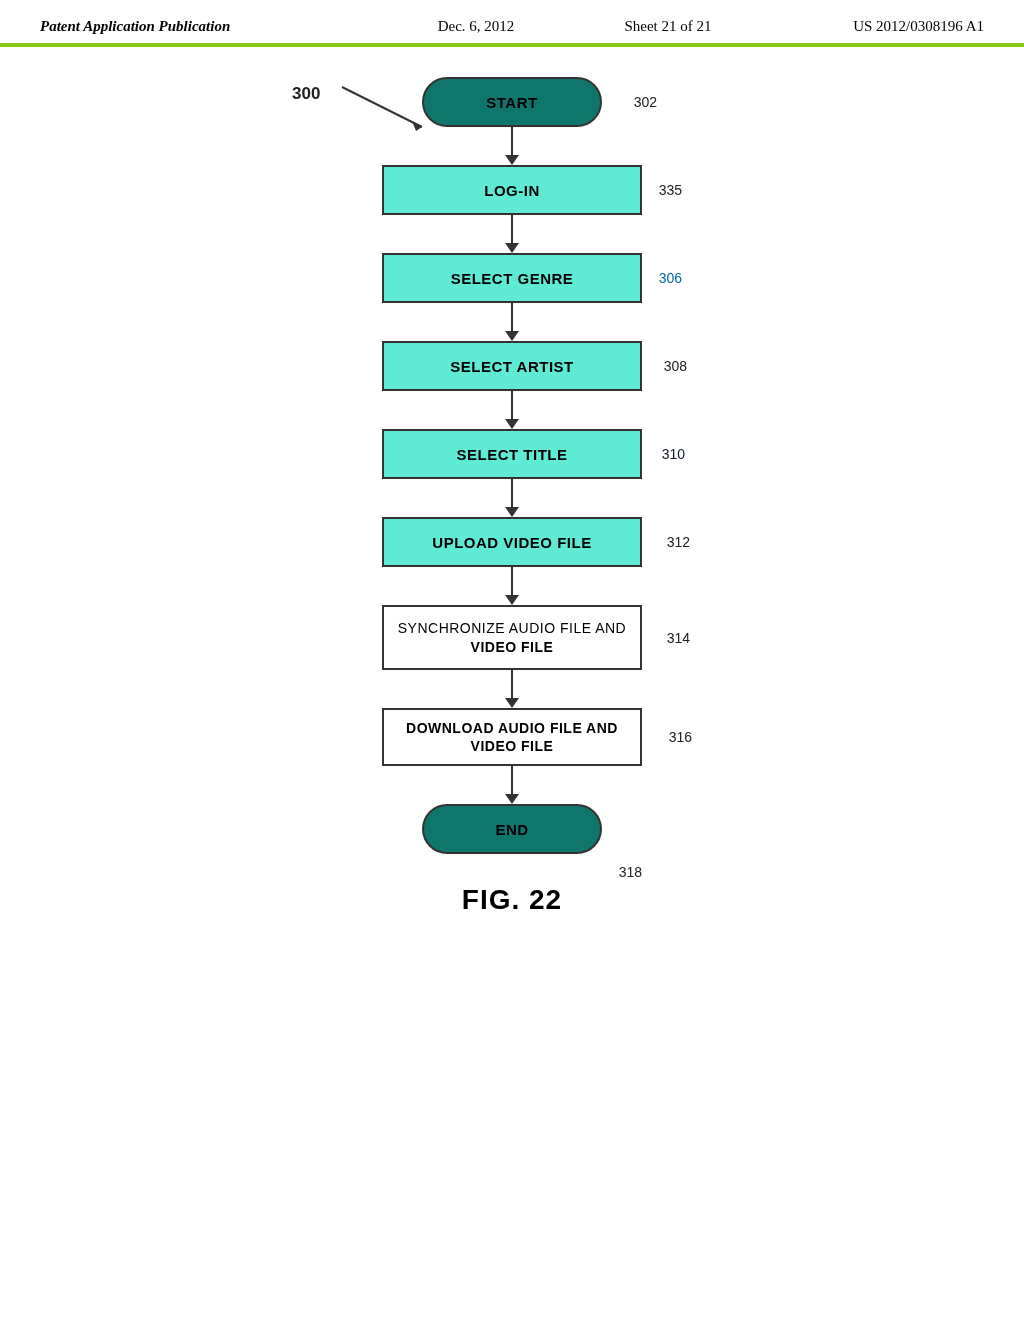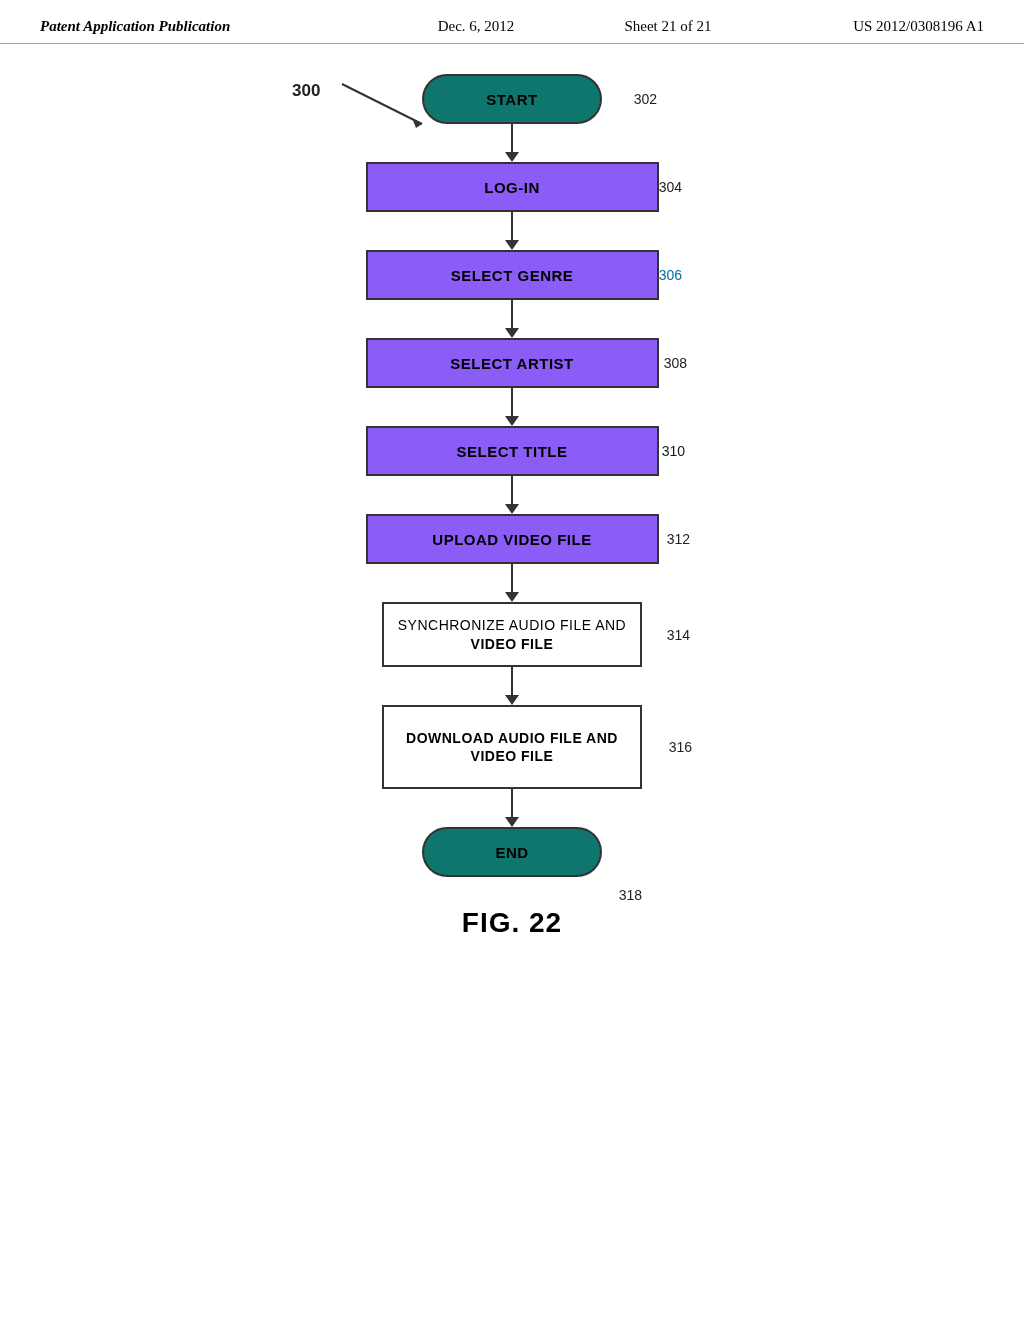--- a/index.html
+++ b/index.html
@@ -10,21 +10,21 @@
       font-family: 'Times New Roman', Times, serif;
       overflow: hidden;
       position: relative;
     }
 
     .header {
       display: flex;
       flex-direction: row;
       align-items: center;
       padding: 18px 40px 8px 40px;
-      border-bottom: 1px solid #84cc16;
+      border-bottom: 4px solid #84cc16;
       gap: 0;
     }
 
     .header-left {
       font-size: 15px;
       font-weight: bold;
       font-style: italic;
       flex: 0 0 auto;
       width: 340px;
     }
@@ -75,23 +75,23 @@
       border: 2px solid #333;
       border-radius: 30px;
       width: 180px;
       height: 50px;
       background: #0f766e;
     }
 
     .node-rect {
       border: 2px solid #333;
       border-radius: 0;
-      width: 293px;
+      width: 260px;
       height: 50px;
-      background: #8b5cf6;
+      background: #5eead4;
     }
 
     .node-rect-tall {
       border: 2px solid #333;
       border-radius: 0;
       width: 260px;
       height: 65px;
       background: #fff;
       flex-direction: column;
       line-height: 1.3;
@@ -152,21 +152,21 @@
 
     <div class="connector-area">
       <div class="v-line" style="height:28px;"></div>
       <div class="arrow-head"></div>
     </div>
 
     <div style="position:relative; display:flex; justify-content:center; width:100%;">
       <div class="flow-node node-rect">
         <span style="font-size:15px;font-weight:bold;font-family:Arial,sans-serif;">LOG-IN</span>
       </div>
-      <span style="position:absolute; right:60px; top:50%; transform:translateY(-50%); font-size:14px; font-family:Arial,sans-serif; color:#222;">304</span>
+      <span style="position:absolute; right:60px; top:50%; transform:translateY(-50%); font-size:14px; font-family:Arial,sans-serif; color:#222;">335</span>
     </div>
 
     <div class="connector-area">
       <div class="v-line" style="height:28px;"></div>
       <div class="arrow-head"></div>
     </div>
 
     <div style="position:relative; display:flex; justify-content:center; width:100%;">
       <div class="flow-node node-rect">
         <span style="font-size:15px;font-weight:bold;font-family:Arial,sans-serif;">SELECT GENRE</span>
@@ -222,21 +222,21 @@
       </div>
       <span style="position:absolute; right:52px; top:50%; transform:translateY(-50%); font-size:14px; font-family:Arial,sans-serif; color:#222;">314</span>
     </div>
 
     <div class="connector-area">
       <div class="v-line" style="height:28px;"></div>
       <div class="arrow-head"></div>
     </div>
 
     <div style="position:relative; display:flex; justify-content:center; width:100%;">
-      <div class="flow-node node-rect-tall" style="display:flex; flex-direction:column; align-items:center; justify-content:center; text-align:center; height:84px;">
+      <div class="flow-node node-rect-tall" style="display:flex; flex-direction:column; align-items:center; justify-content:center; text-align:center; height:58px;">
         <span style="font-size:14px;font-weight:bold;font-family:Arial,sans-serif;">DOWNLOAD AUDIO FILE AND</span>
         <span style="font-size:14px;font-weight:bold;font-family:Arial,sans-serif;">VIDEO FILE</span>
       </div>
       <span style="position:absolute; right:50px; top:50%; transform:translateY(-50%); font-size:14px; font-family:Arial,sans-serif; color:#222;">316</span>
     </div>
 
     <div class="connector-area">
       <div class="v-line" style="height:28px;"></div>
       <div class="arrow-head"></div>
     </div>

